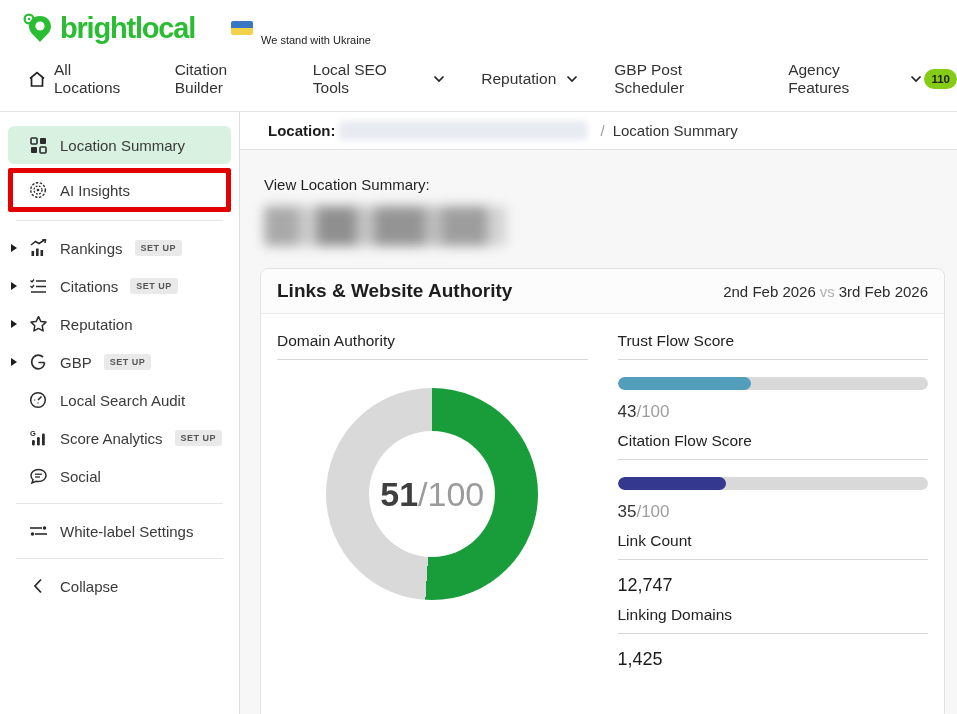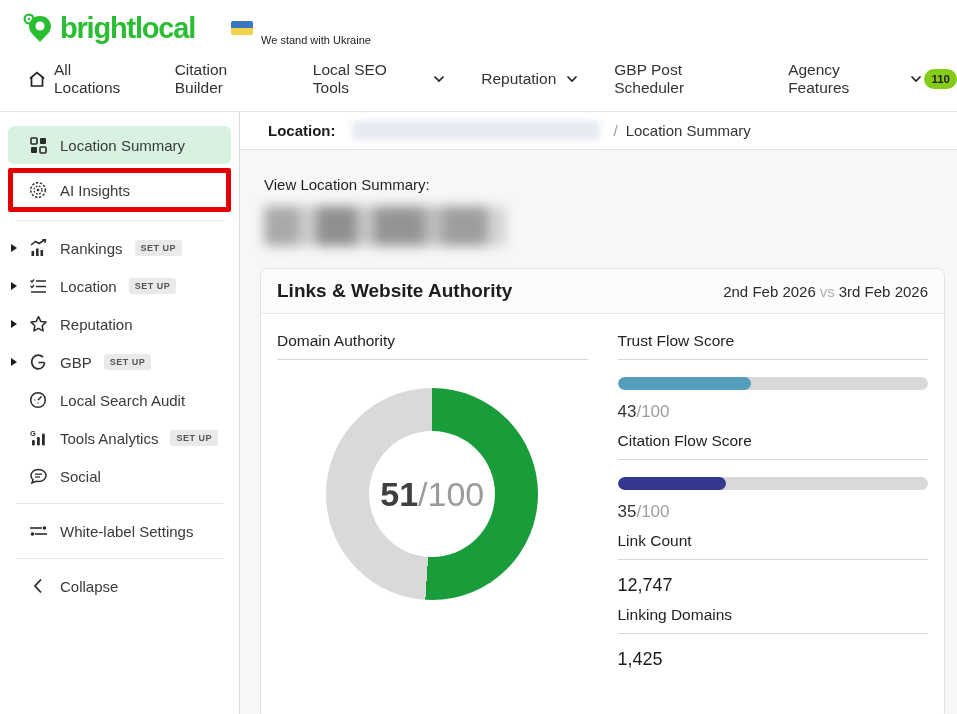--- a/index.html
+++ b/index.html
@@ -40,21 +40,21 @@
     border-left:6px solid #1d1d1d; border-top:4.5px solid transparent; border-bottom:4.5px solid transparent; }
   .sb-icon { width:20px; height:20px; flex:none; display:inline-flex; align-items:center; justify-content:center; }
   .setup-badge { background:#e9e9e9; color:#555; font-size:9px; font-weight:bold;
     letter-spacing:.5px; padding:3px 6px; border-radius:3px; }
   .sb-div { border-top:1px solid #e6e6e6; margin:8px 16px 8px 16px; }
   .sb-label { white-space:nowrap; }
 
   
   .crumb { height:38px; background:#fff; border-bottom:1px solid #e2e2e2;
     display:flex; align-items:center; padding-left:28px; font-size:15px; }
-  .crumb .lbl { font-weight:bold; color:#1d1d1d; margin-right:16px; }
+  .crumb .lbl { font-weight:bold; color:#1d1d1d; margin-right:3px; }
   .blur-line { width:248px; height:19px; background:#e7eaf1; border-radius:3px;
     filter:blur(3px); margin-right:14px; }
   .crumb .sep { color:#9a9a9a; margin-right:8px; }
   .crumb .page { color:#333; }
 
   
   .content { padding:26px 12px 0 20px; }
   .view-label { font-size:15px; color:#1f1f1f; margin-left:4px; }
   .blur-select { width:242px; height:40px; margin:13px 0 0 4px; border-radius:4px;
     background:linear-gradient(90deg,#a9a9a9 0 14%, #cbcbcb 14% 22%, #8f8f8f 22% 38%,
@@ -214,21 +214,21 @@
       <span class="caret"></span>
       <span class="sb-icon">
         <svg width="18" height="16" viewBox="0 0 18 16" fill="none" stroke="#2b2b2b" stroke-width="1.5">
           <path d="M1.5 2.6 L3 4 L5 1.5" stroke-width="1.3"></path>
           <line x1="7" y1="3" x2="17" y2="3"></line>
           <path d="M1.5 8.1 L3 9.5 L5 7" stroke-width="1.3"></path>
           <line x1="7" y1="8.5" x2="17" y2="8.5"></line>
           <line x1="2" y1="14" x2="17" y2="14"></line>
         </svg>
       </span>
-      <span class="sb-label">Location</span>
+      <span class="sb-label">Citations</span>
       <span class="setup-badge">SET UP</span>
     </div>
 
     <div class="sb-item">
       <span class="caret"></span>
       <span class="sb-icon">
         <svg width="19" height="18" viewBox="0 0 19 18" fill="none" stroke="#2b2b2b" stroke-width="1.5">
           <path d="M9.5 1.6 L11.8 6.4 L17 7.1 L13.2 10.7 L14.1 15.9 L9.5 13.4 L4.9 15.9 L5.8 10.7 L2 7.1 L7.2 6.4 Z" stroke-linejoin="round"></path>
         </svg>
       </span>
@@ -259,21 +259,21 @@
 
     <div class="sb-item">
       <span class="sb-icon">
         <svg width="18" height="18" viewBox="0 0 18 18">
           <text x="1" y="7" font-size="7.5" font-weight="bold" fill="#2b2b2b" font-family="Liberation Sans, sans-serif">G</text>
           <rect x="3" y="11" width="2.8" height="5.5" rx="1.2" fill="#2b2b2b"></rect>
           <rect x="8" y="8" width="2.8" height="8.5" rx="1.2" fill="#2b2b2b"></rect>
           <rect x="13" y="4.5" width="2.8" height="12" rx="1.2" fill="#2b2b2b"></rect>
         </svg>
       </span>
-      <span class="sb-label">Tools Analytics</span>
+      <span class="sb-label">Score Analytics</span>
       <span class="setup-badge">SET UP</span>
     </div>
 
     <div class="sb-item">
       <span class="sb-icon">
         <svg width="19" height="17" viewBox="0 0 19 17" fill="none" stroke="#2b2b2b" stroke-width="1.5">
           <path d="M9.5 1.5 C13.9 1.5 17 4.2 17 7.5 C17 10.8 13.9 13.5 9.5 13.5 C8.6 13.5 7.8 13.4 7 13.2 L3 15 L4 11.8 C2.8 10.7 2 9.2 2 7.5 C2 4.2 5.1 1.5 9.5 1.5 Z"></path>
           <line x1="6" y1="6.2" x2="13" y2="6.2" stroke-width="1.3"></line>
           <line x1="6" y1="9" x2="11" y2="9" stroke-width="1.3"></line>
         </svg>

